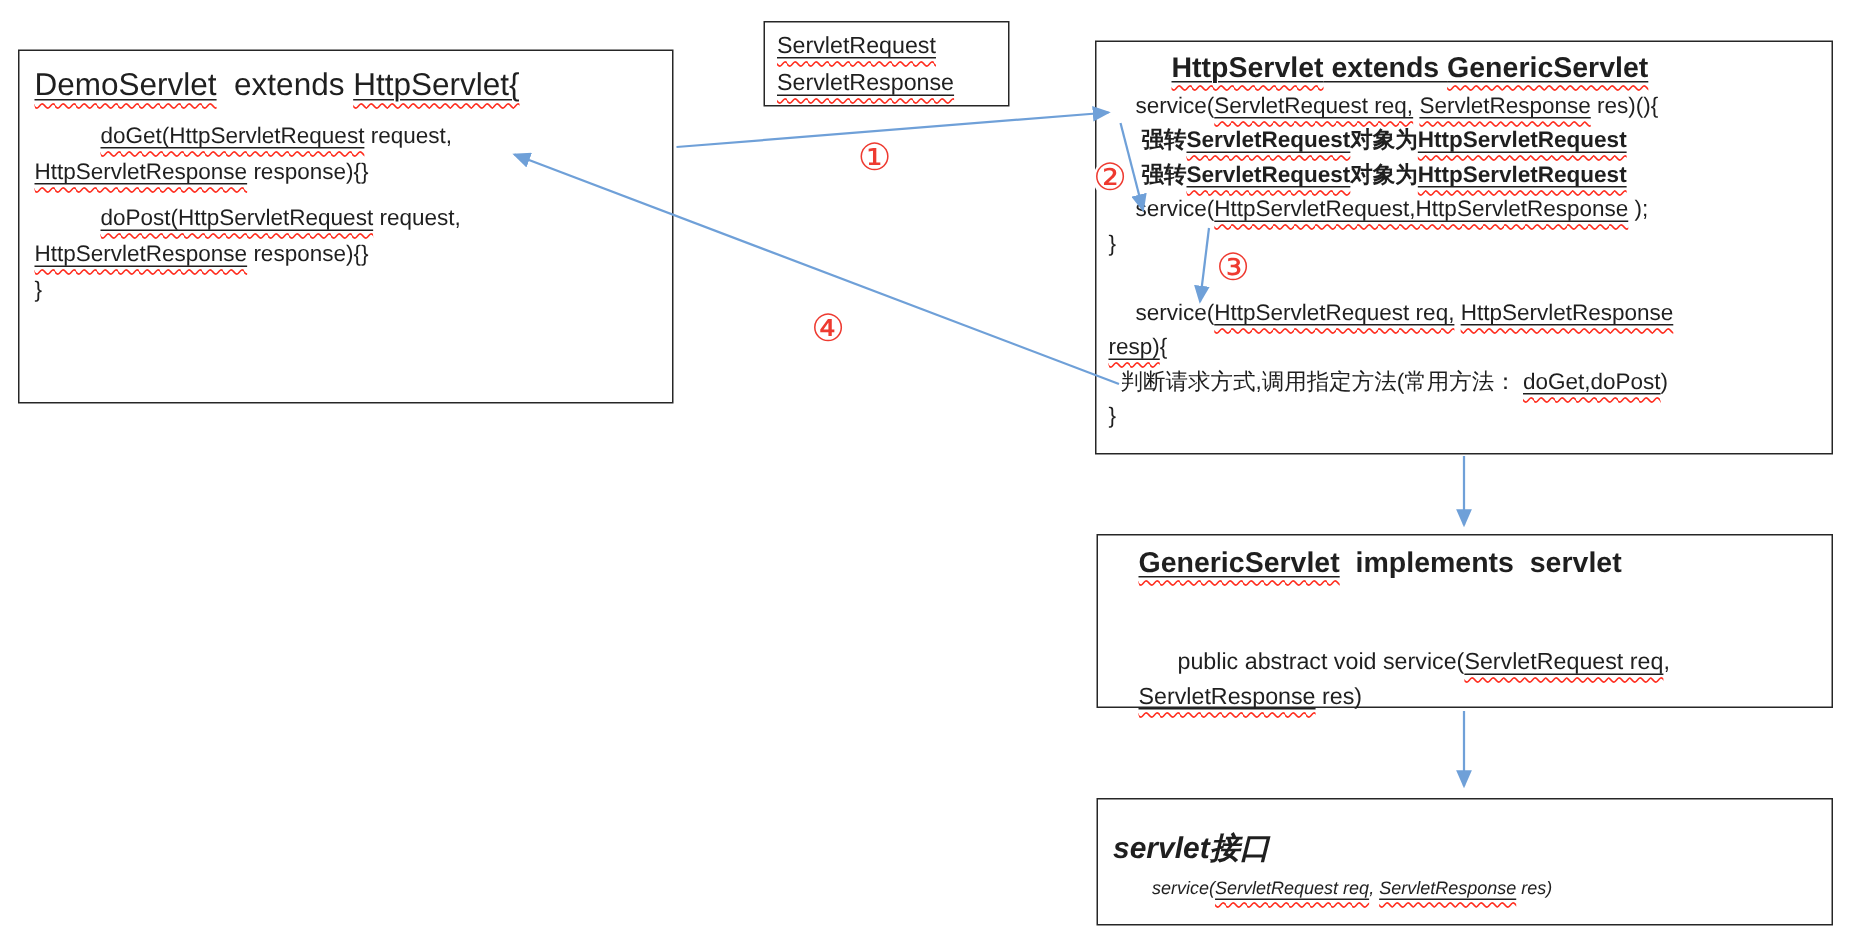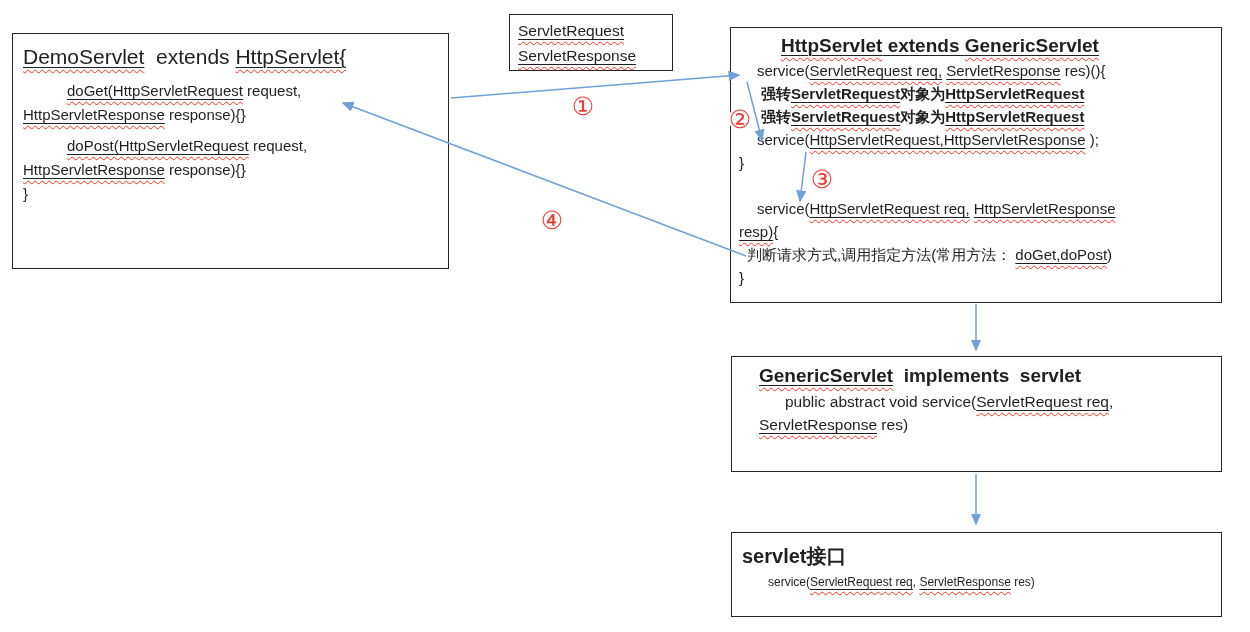--- a/index.html
+++ b/index.html
@@ -5,21 +5,21 @@
   html,body{margin:0;padding:0;background:#fff;}
   #stage{
     position:relative;width:1250px;height:632px;background:#ffffff;overflow:hidden;
     font-family:"Liberation Sans", sans-serif;color:#1f1f1f;
   }
   .box{position:absolute;border:1.6px solid #262626;background:#fff;box-sizing:border-box;}
   #box-demo{left:12px;top:33px;width:437px;height:236px;padding:8px 10px;}
   #box-reqres{left:509px;top:14px;width:164px;height:57px;padding:3px 8px;}
   #box-http{left:730px;top:27px;width:492px;height:276px;padding:4px 8px;}
   #box-generic{left:731px;top:356px;width:491px;height:116px;padding:5px 27px;}
-  #box-iface{left:731px;top:532px;width:491px;height:85px;padding:9px 10px;}
+  #box-iface{left:731px;top:532px;width:491px;height:85px;padding:19px 10px;font-style:italic;}
 
   .line{white-space:pre-wrap;}
   .b{font-weight:700;}
   .ul{text-decoration-line:underline;text-decoration-thickness:1.4px;text-underline-offset:2.5px;}
   .sq{text-decoration-line:underline;text-decoration-style:wavy;text-decoration-color:#ff2d1f;
       text-decoration-thickness:1px;text-underline-offset:4.5px;}
 
   
   #box-demo .title{font-size:21px;line-height:30px;}
   #box-demo .code{font-size:15px;line-height:24px;}
@@ -33,21 +33,21 @@
   #box-http .title{font-size:19px;font-weight:700;line-height:27px;margin-left:42px;}
   #box-http .code{font-size:15px;line-height:23px;}
   #box-http .ind1{padding-left:18px;}
   #box-http .ind2{padding-left:22px;}
   #box-http .ind05{padding-left:8px;}
   #box-http .gap2{margin-top:23px;}
 
   
   #box-generic .title{font-size:19px;font-weight:700;line-height:28px;}
   #box-generic .code{font-size:15.5px;line-height:23px;}
-  #box-generic .ind1{padding-left:26px;}
+  #box-generic .ind1{padding-left:26px;margin-top:40px;}
 
   
   #box-iface .title{font-size:20px;font-weight:700;line-height:29px;}
   #box-iface .code{font-size:12px;line-height:23px;}
   #box-iface .ind1{padding-left:26px;}
 
   #arrows{position:absolute;left:0;top:0;width:1250px;height:632px;pointer-events:none;}
 
   .num{
     position:absolute;color:#ee3a30;font-size:25px;line-height:1;

